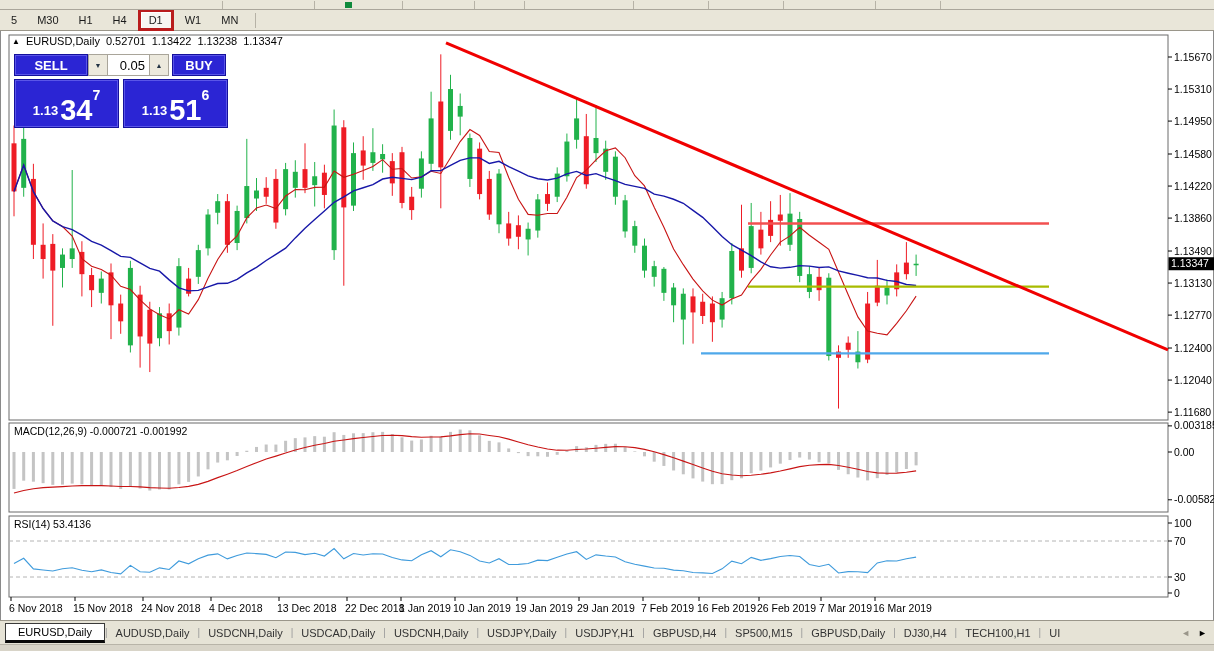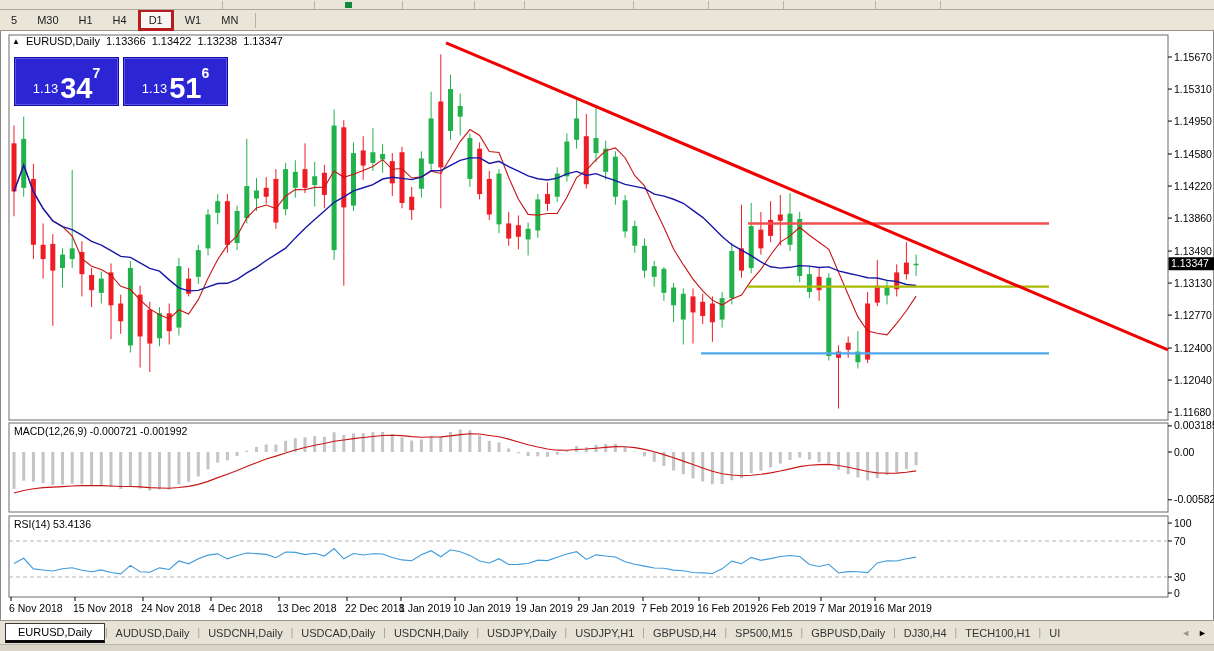--- a/index.html
+++ b/index.html
@@ -37,21 +37,21 @@
   .btn-buy  { width:54px; margin-left:3px; }
   .spin { width:20px; background:#ece9dd; border:1px solid #a9a59a; font-size:7px; color:#234;
     display:flex; align-items:center; justify-content:center; cursor:pointer; }
   .vol { width:41px; border:1px solid #a9a59a; border-left:none; border-right:none;
     font-size:13px; text-align:right; padding-right:4px; background:#fff; height:22px;
     font-family:inherit; }
   .tp-row2 { display:flex; margin-top:3px; gap:4px; }
   .price-box { width:105px; height:49px; background:#2b25d4; border:1px solid #14109c;
     box-shadow:inset 0 0 0 1px #5a55e8; color:#fff;
     display:flex; align-items:flex-end; justify-content:center; padding-bottom:5px; cursor:pointer; }
-  .pb-small { font-size:13px; font-weight:400; margin:0 2px 4px 0; }
+  .pb-small { font-size:13px; font-weight:700; margin:0 2px 4px 0; }
   .pb-big { font-size:29px; font-weight:700; line-height:0.8; }
   .pb-sup { font-size:14px; font-weight:700; align-self:flex-start; margin-top:7px; }
 
   
   .tab-bar { height:24px; background:#e6e3d6; border-top:1px solid #9a968a;
     display:flex; align-items:center; padding-left:5px; position:relative; white-space:nowrap; }
   .tab { font-size:11px; color:#333; padding:8px 8px; cursor:pointer; }
   .tab.active { background:#fff; border:1px solid #3a3a3a; border-bottom:3px solid #0a0a0a;
     color:#000; padding:2px 12px; }
   .tab-sep { color:#999; font-size:10px; }
@@ -461,27 +461,34 @@
       <text x="756" y="581" font-size="10.5" fill="#000">26 Feb 2019</text>
       <line x1="820" y1="566" x2="820" y2="570" stroke="#000" stroke-width="1"></line>
       <text x="818" y="581" font-size="10.5" fill="#000">7 Mar 2019</text>
       <line x1="874" y1="566" x2="874" y2="570" stroke="#000" stroke-width="1"></line>
       <text x="872" y="581" font-size="10.5" fill="#000">16 Mar 2019</text>
     </svg>
 
   <div class="chart-header">
     <span class="tri">▲</span>
     <span>EURUSD,Daily</span>
-    <span>1.13366</span>
+    <span>0.52701</span>
     <span>1.13422</span>
     <span>1.13238</span>
     <span>1.13347</span>
   </div>
 
   <div class="trade-panel">
+    <div class="tp-row1">
+      <div class="btn-blue btn-sell">SELL</div>
+      <div class="spin">▼</div>
+      <input class="vol" value="0.05" style="">
+      <div class="spin">▲</div>
+      <div class="btn-blue btn-buy">BUY</div>
+    </div>
     <div class="tp-row2">
       <div class="price-box">
         <span class="pb-small">1.13</span>
         <span class="pb-big">34</span>
         <span class="pb-sup">7</span>
       </div>
       <div class="price-box">
         <span class="pb-small">1.13</span>
         <span class="pb-big">51</span>
         <span class="pb-sup">6</span>

